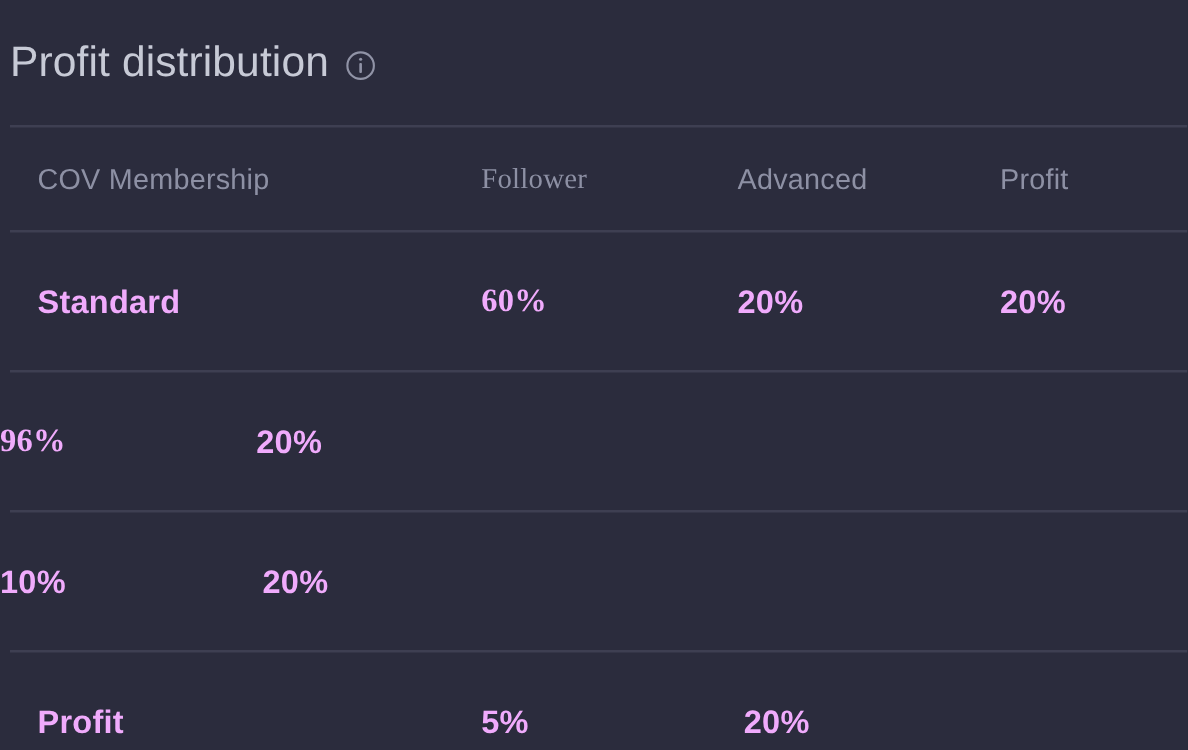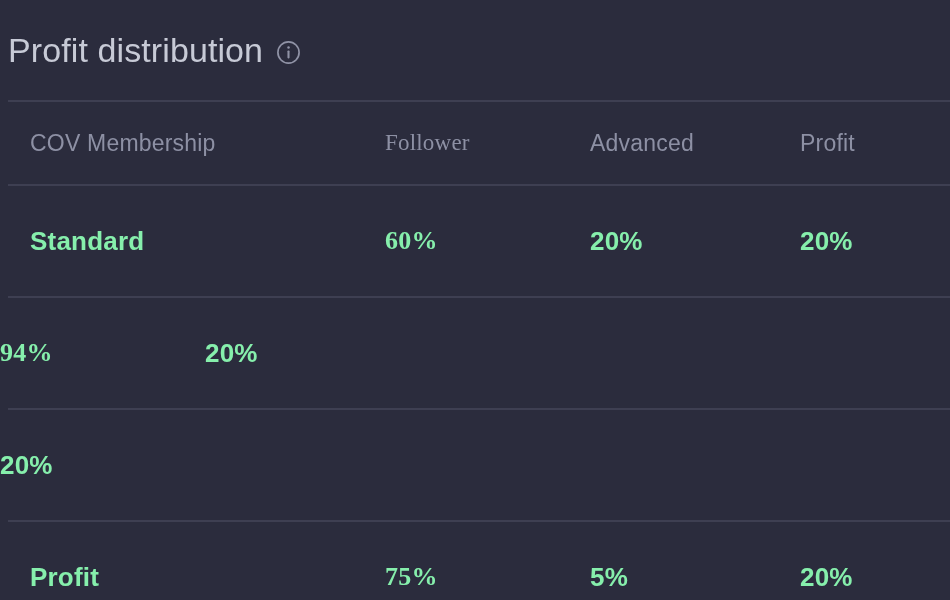--- a/index.html
+++ b/index.html
@@ -84,21 +84,21 @@
   .header-row .cell {
     font-size: 23px;
     font-weight: 400;
     color: #8d90a4;
     letter-spacing: 0.2px;
   }
 
   .data-row .cell {
     font-size: 26px;
     font-weight: 700;
-    color: #86efac;
+    color: #f0abfc;
     letter-spacing: 0.2px;
   }
 </style>
 </head>
 <body>
 
 <div class="panel">
 
   <div class="panel-header">
     <span class="panel-title">Profit distribution</span>
@@ -125,32 +125,32 @@
   <div class="row data-row">
     <div class="cell col-0">Standard</div>
     <div class="cell col-1">60%</div>
     <div class="cell col-2">20%</div>
     <div class="cell col-3">20%</div>
   </div>
 
   <div class="divider"></div>
 
   <div class="row data-row">
-    <div class="cell col-1">94%</div>
+    <div class="cell col-1">96%</div>
     <div class="cell col-3">20%</div>
   </div>
 
   <div class="divider"></div>
 
   <div class="row data-row">
+    <div class="cell col-2">10%</div>
     <div class="cell col-3">20%</div>
   </div>
 
   <div class="divider"></div>
 
   <div class="row data-row">
     <div class="cell col-0">Profit</div>
-    <div class="cell col-1">75%</div>
     <div class="cell col-2">5%</div>
     <div class="cell col-3">20%</div>
   </div>
 
 </div>
 
 </body></html>

